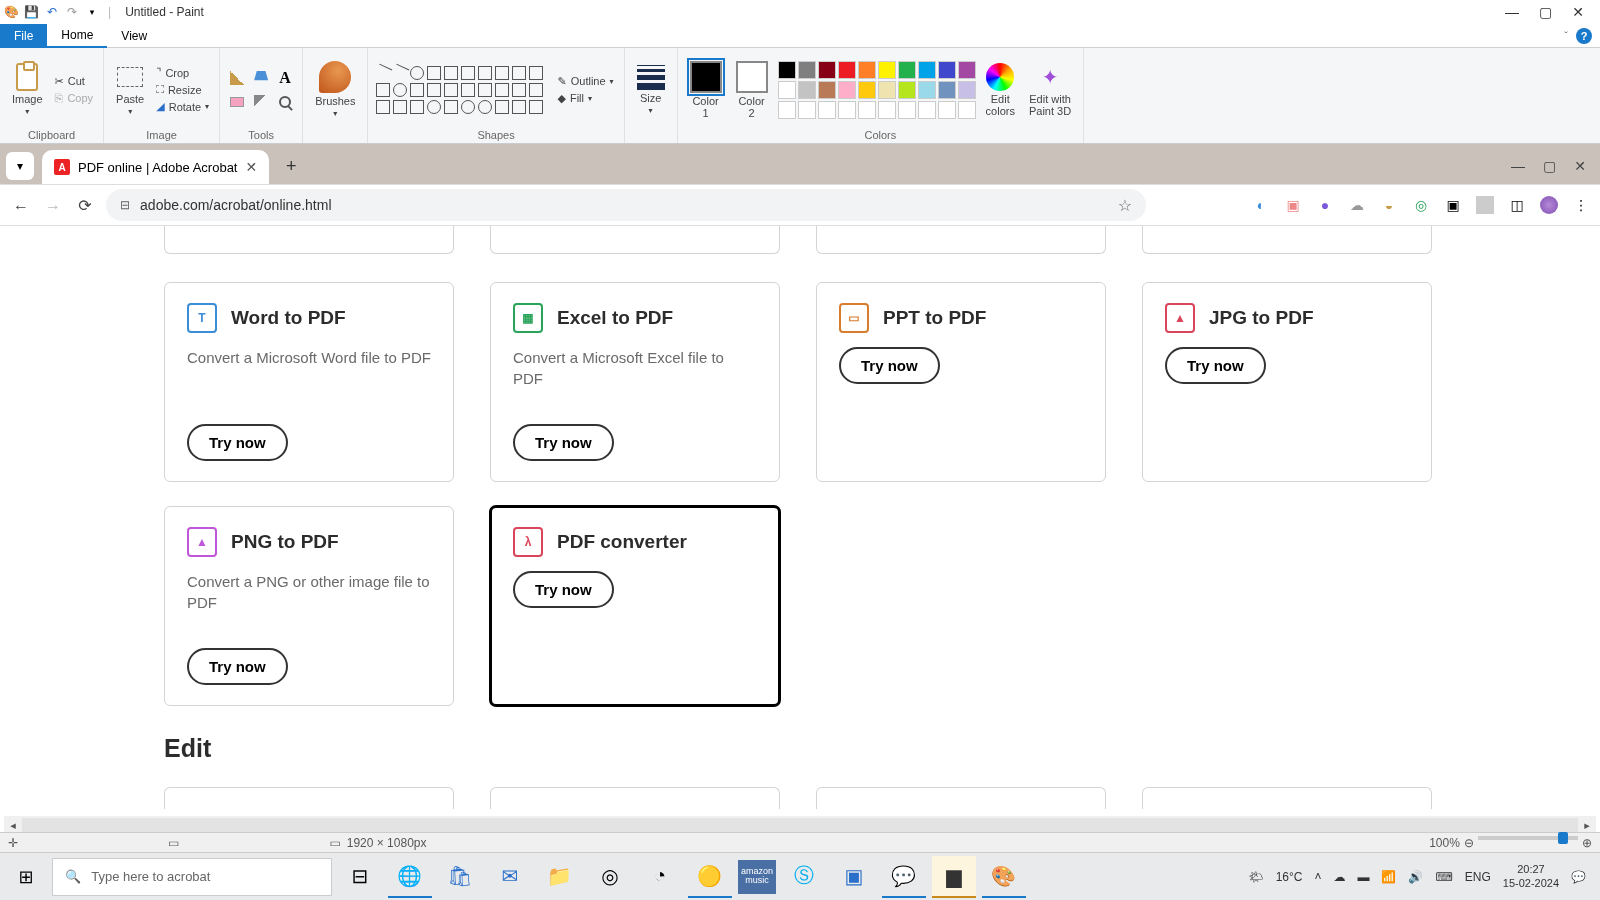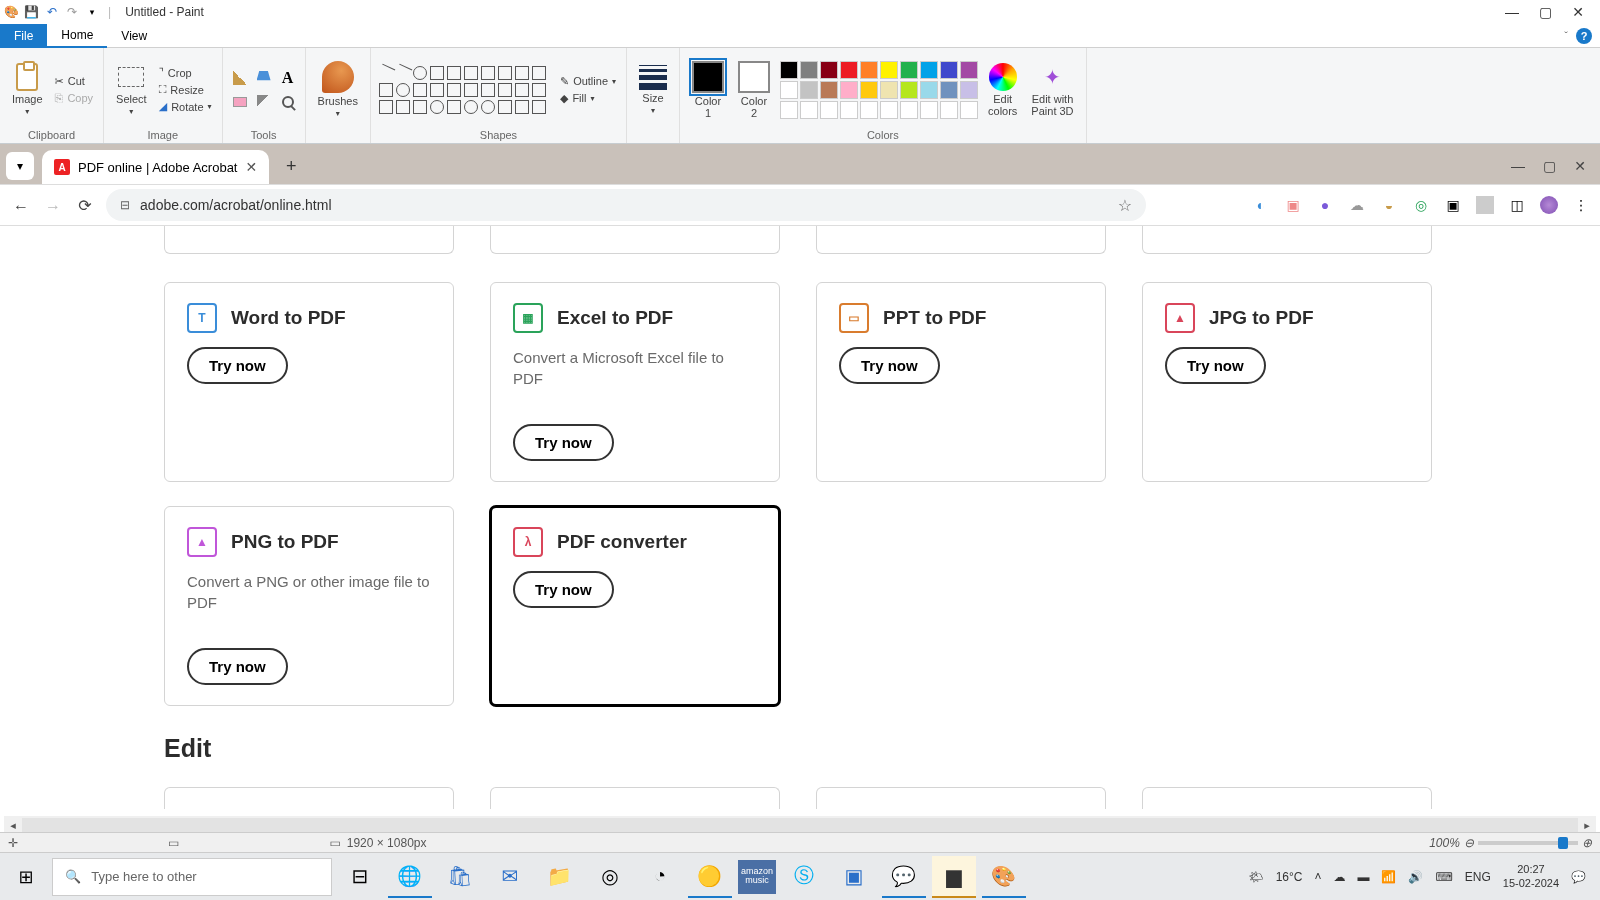--- a/index.html
+++ b/index.html
@@ -102,21 +102,21 @@
 .cutoff-bottom { height:22px;display:flex;gap:36px;margin-top:24px; }
 .cutoff-bottom div { flex:0 0 290px;border:1px solid #d4d4d4;border-bottom:none;border-radius:6px 6px 0 0; }
 
 
 .page-scroll { position:absolute;bottom:66px;left:4px;right:4px;height:18px;background:#f0f0f0;display:flex;align-items:center; }
 .page-scroll .arrow { width:18px;text-align:center;font-size:11px;color:#555; }
 .page-scroll .track { flex:1;height:14px;background:#e3e3e3; }
 
 
 .status-bar { position:absolute;bottom:48px;left:0;right:0;height:20px;background:#f0f0f0;border-top:1px solid #ccc;display:flex;align-items:center;font-size:12px;color:#555;padding:0 8px;gap:20px; }
-.status-bar .zoom-group { margin-left:auto;display:flex;align-items:center;gap:4px;font-style:italic; }
+.status-bar .zoom-group { margin-left:auto;display:flex;gap:4px; }
 .zoom-slider { width:100px;height:4px;background:#ccc;position:relative; }
 .zoom-slider::after { content:'';position:absolute;right:10px;top:-4px;width:10px;height:12px;background:#1979ca;border-radius:2px; }
 
 
 .taskbar { position:absolute;bottom:0;left:0;right:0;height:48px;background:#e8eaec;border-top:1px solid #ccc;display:flex;align-items:center;padding:0 6px;gap:6px;font-size:13px; }
 .start-btn { width:40px;height:40px;display:flex;align-items:center;justify-content:center;font-size:18px; }
 .search-box { width:280px;height:38px;background:#fff;border:1px solid #ccc;display:flex;align-items:center;padding:0 12px;gap:10px;color:#666; }
 .task-icon { width:44px;height:42px;display:flex;align-items:center;justify-content:center;font-size:20px;border-bottom:2px solid transparent; }
 .task-icon.active-under { border-bottom-color:#1979ca; }
 .task-icon.active-bg { background:#fdf5dd;border-bottom-color:#ca8a1a; }
@@ -177,21 +177,21 @@
     </div>
     <div class="group-label">Clipboard</div>
   </div>
 
   <div class="ribbon-group">
     <div class="group-body">
       <div class="big-btn">
         <span class="icon-box">
             <span class="select-rect"></span>
           </span>
-        <span>Select</span>
+        <span>Paste</span>
         <span style="font-size:8px">▾</span>
       </div>
       <div class="stack">
         <div class="small-btn">
             <span>⌝</span>
             <span>Crop</span>
           </div>
         <div class="small-btn">
             <span>⛶</span>
             <span>Resize</span>
@@ -404,20 +404,21 @@
         <div class="cutoff-card"></div>
         <div class="cutoff-card"></div>
     </div>
 
     <div class="card-row" id="cards-row-1">
         <div class="card">
     <div class="card-header">
       <span class="card-icon" style="border-color:#3a8dd9;color:#3a8dd9">T</span>
       <span class="card-title">Word to PDF</span>
     </div>
+    <div class="card-desc">Convert a Microsoft Word file to PDF</div>
     <button class="try-btn">Try now</button>
         </div>
         <div class="card">
     <div class="card-header">
       <span class="card-icon" style="border-color:#2aa35a;color:#2aa35a">▦</span>
       <span class="card-title">Excel to PDF</span>
     </div>
     <div class="card-desc">Convert a Microsoft Excel file to PDF</div>
     <button class="try-btn">Try now</button>
         </div>
@@ -482,21 +483,21 @@
     <span>⊖</span>
     <div class="zoom-slider"></div>
     <span>⊕</span>
   </div>
 </div>
 
 <div class="taskbar">
   <div class="start-btn">⊞</div>
   <div class="search-box">
     <span>🔍</span>
-    <span>Type here to other</span>
+    <span>Type here to acrobat</span>
   </div>
   <div class="task-icon">⊟</div>
   <div class="task-icon active-under">🌐</div>
   <div class="task-icon" style="color:#2a6fc9">🛍</div>
   <div class="task-icon" style="color:#2a6fc9">✉</div>
   <div class="task-icon" style="color:#c89b4a">📁</div>
   <div class="task-icon">◎</div>
   <div class="task-icon">◔</div>
   <div class="task-icon active-under">🟡</div>
   <div class="task-icon" style="background:#4a6fa5;color:#fff;font-size:9px;width:38px;height:34px;display:flex;align-items:center;justify-content:center;text-align:center;line-height:1">amazon<br>music</div>

